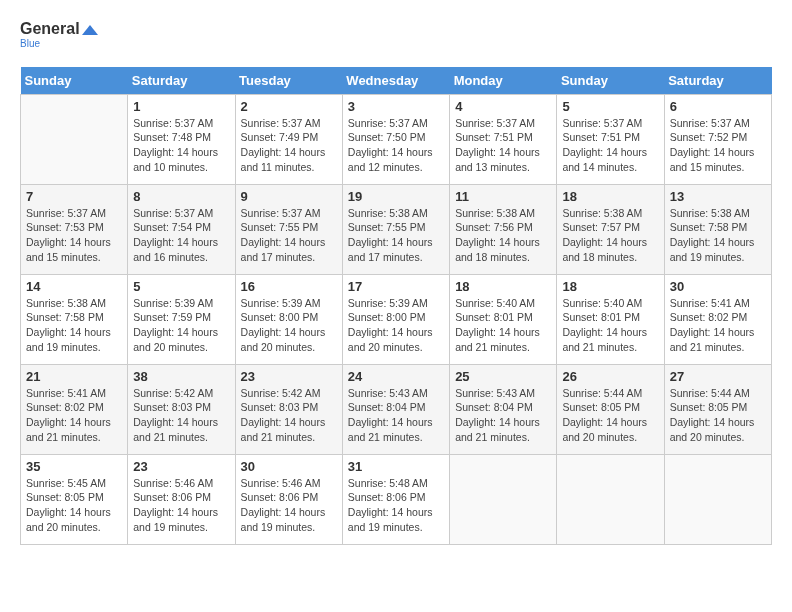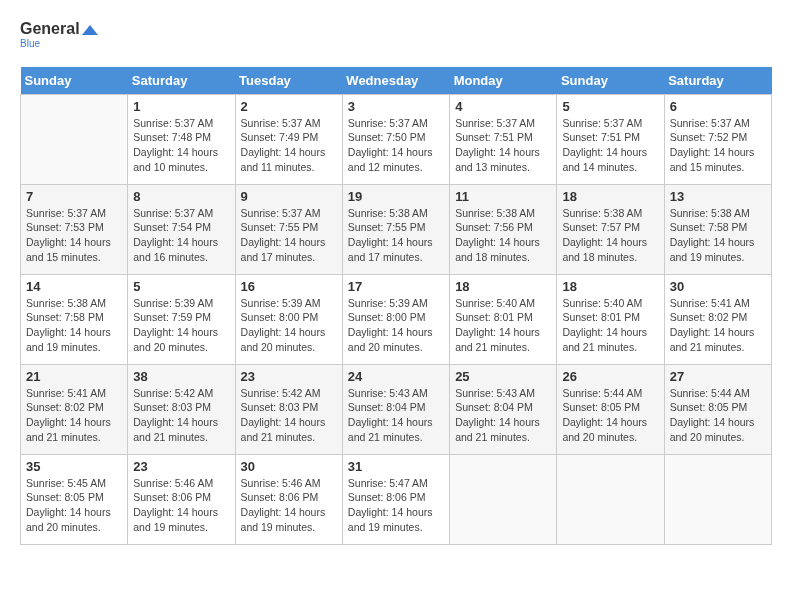--- a/index.html
+++ b/index.html
@@ -320,21 +320,21 @@
         </td>
         <td>
           <span class="day-num">30</span>
           <div class="day-info" style="white-space: pre-line;">Sunrise: 5:46 AM
 Sunset: 8:06 PM
 Daylight: 14 hours
 and 19 minutes.</div>
         </td>
         <td>
           <span class="day-num">31</span>
-          <div class="day-info" style="white-space: pre-line;">Sunrise: 5:47 AM
+          <div class="day-info" style="white-space: pre-line;">Sunrise: 5:48 AM
 Sunset: 8:06 PM
 Daylight: 14 hours
 and 19 minutes.</div>
         </td>
         <td class="empty"></td>
         <td class="empty"></td>
         <td class="empty"></td>
       </tr>
     </tbody>
 </table>

